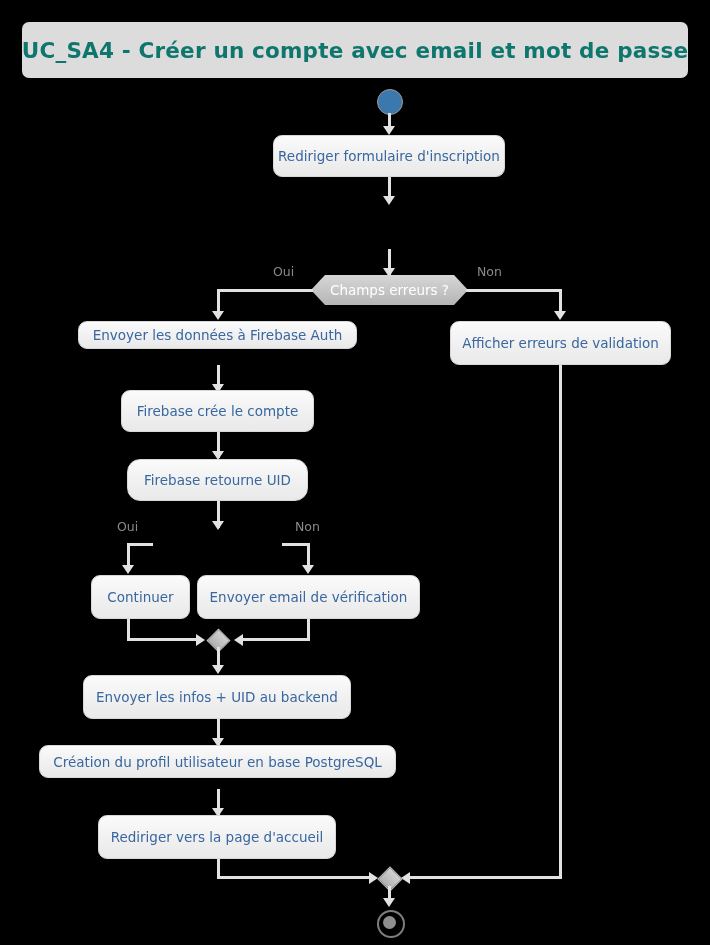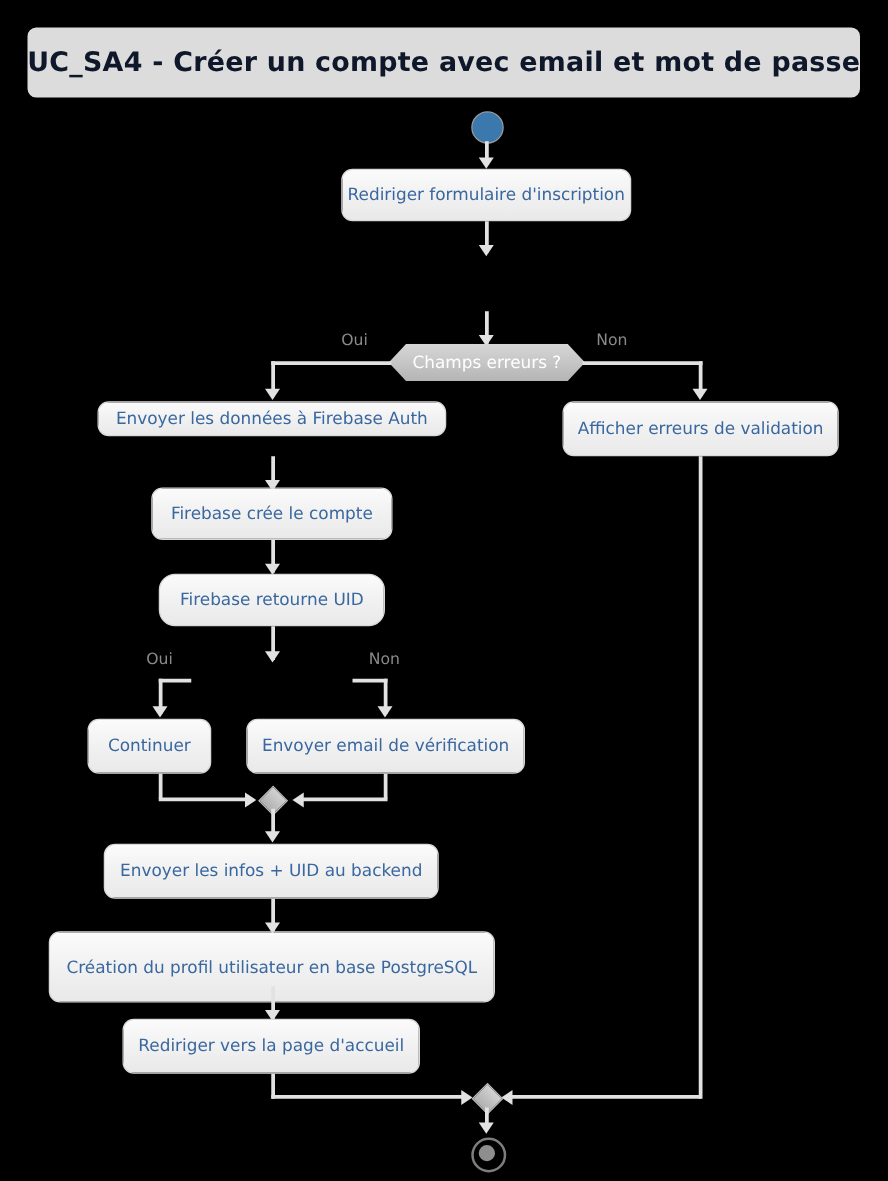--- a/index.html
+++ b/index.html
@@ -5,21 +5,21 @@
   html,body{margin:0;padding:0;background:#000;}
   body{width:710px;height:945px;overflow:hidden;
        font-family:"DejaVu Sans","Liberation Sans",sans-serif;}
   #stage{position:relative;width:710px;height:945px;background:#000;}
 
   
   .titlebar{position:absolute;left:22px;top:22px;width:666px;height:56px;
             background:#dcdcdc;border-radius:7px;
             box-shadow:3px 3px 3px rgba(0,0,0,.55);
             display:flex;align-items:center;justify-content:center;}
-  .titlebar .t{color:#0f172a;font-size:21.5px;font-weight:bold;letter-spacing:.2px;
+  .titlebar .t{color:#0f766e;font-size:21.5px;font-weight:bold;letter-spacing:.2px;
                white-space:nowrap;}
 
   
   .node{position:absolute;box-sizing:border-box;
         background:linear-gradient(to bottom,#fbfbfb 0%,#f2f2f2 45%,#e9e9e9 100%);
         border:1px solid #d8d8d8;border-radius:9px;
         box-shadow:2px 2px 2px rgba(0,0,0,.45);
         display:flex;align-items:center;justify-content:center;}
   .node .lbl{color:#39679f;font-size:13.5px;white-space:nowrap;}
 
@@ -130,21 +130,21 @@
   <div class="brlbl" style="left:295px;top:519px;">Non</div>
 
   <div class="ln lnh" style="left:127px;top:543px;width:26px;"></div>
   <div class="ln lnv" style="left:127px;top:543px;height:28px;"></div>
   <div class="arrowdown" style="left:122px;top:565px;"></div>
 
   <div class="ln lnh" style="left:282px;top:543px;width:28px;"></div>
   <div class="ln lnv" style="left:307px;top:543px;height:28px;"></div>
   <div class="arrowdown" style="left:302px;top:565px;"></div>
 
-  <div class="node" style="left:70px;top:575px;width:99px;height:44px;">
+  <div class="node" style="left:91px;top:575px;width:99px;height:44px;">
     <span class="lbl">Continuer</span>
   </div>
 
   <div class="node" style="left:197px;top:575px;width:223px;height:44px;">
     <span class="lbl">Envoyer email de vérification</span>
   </div>
 
   <div class="ln lnv" style="left:127px;top:619px;height:20px;"></div>
   <div class="ln lnh" style="left:127px;top:638px;width:72px;"></div>
   <div class="arrowright" style="left:196px;top:634px;"></div>
@@ -157,21 +157,21 @@
 
   <div class="ln lnv" style="left:217px;top:647px;height:24px;"></div>
   <div class="arrowdown" style="left:212px;top:665px;"></div>
 
   <div class="node" style="left:83px;top:675px;width:268px;height:44px;">
     <span class="lbl">Envoyer les infos + UID au backend</span>
   </div>
   <div class="ln lnv" style="left:217px;top:719px;height:26px;"></div>
   <div class="arrowdown" style="left:212px;top:738px;"></div>
 
-  <div class="node" style="left:39px;top:745px;width:357px;height:57px;">
+  <div class="node" style="left:39px;top:745px;width:357px;height:33px;">
     <span class="lbl">Création du profil utilisateur en base PostgreSQL</span>
   </div>
   <div class="ln lnv" style="left:217px;top:789px;height:26px;"></div>
   <div class="arrowdown" style="left:212px;top:808px;"></div>
 
   <div class="node" style="left:98px;top:815px;width:238px;height:44px;">
     <span class="lbl">Rediriger vers la page d'accueil</span>
   </div>
 
   <div class="ln lnv" style="left:217px;top:859px;height:20px;"></div>

